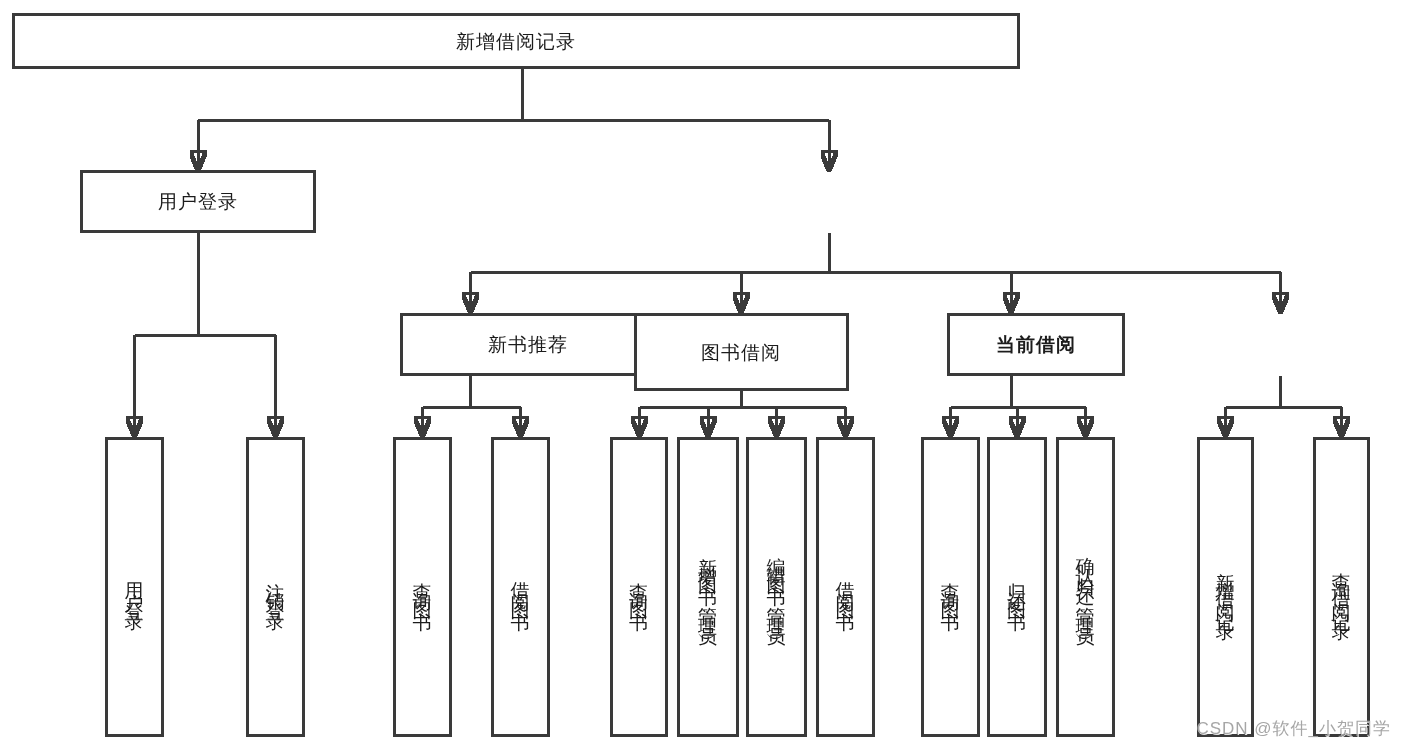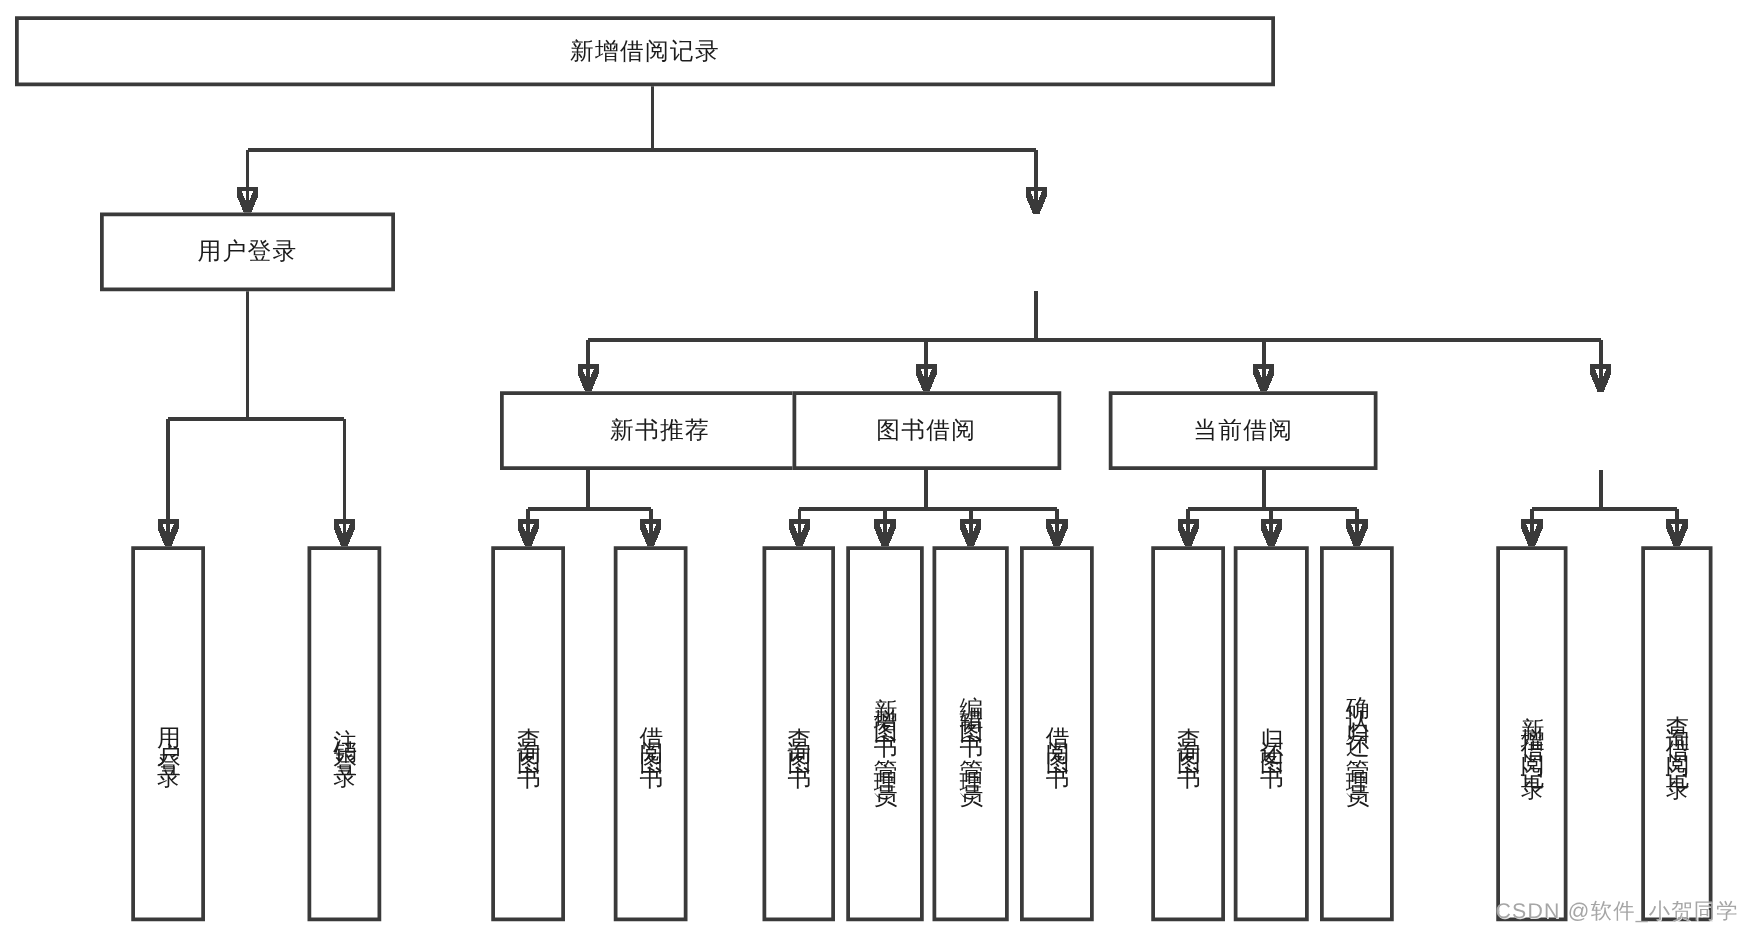--- a/index.html
+++ b/index.html
@@ -118,22 +118,22 @@
       <line x1="1225.5" y1="407" x2="1225.5" y2="435" marker-end="url(#arw)"></line>
       <line x1="1341.5" y1="407" x2="1341.5" y2="435" marker-end="url(#arw)"></line>
     </g>
   </svg>
 
   <div class="node" style="left:12px;top:13px;width:1008px;height:56px;">新增借阅记录</div>
 
   <div class="node" style="left:80px;top:170px;width:236px;height:63px;">用户登录</div>
 
   <div class="node" style="left:372px;top:313px;width:256px;height:63px;margin-left:28px;">新书推荐</div>
-  <div class="node" style="left:633.5px;top:313px;width:215px;height:63px;">图书借阅</div>
-  <div class="node" style="left:887px;top:313px;width:215px;height:63px;">当前借阅</div>
+  <div class="node" style="left:633.5px;top:313px;width:215px;height:78px;">图书借阅</div>
+  <div class="node" style="left:947px;top:313px;width:178px;height:63px;font-weight:bold;">当前借阅</div>
 
   <div class="vnode" style="left:105px;width:59px;">用户登录</div>
   <div class="vnode" style="left:246px;width:59px;">注销登录</div>
 
   <div class="vnode" style="left:393px;width:59px;">查询图书</div>
   <div class="vnode" style="left:491px;width:59px;">借阅图书</div>
 
   <div class="vnode" style="left:610px;width:58px;">查询图书</div>
   <div class="vnode" style="left:677px;width:62px;">新增图书（管理员）</div>
   <div class="vnode" style="left:746px;width:61px;">编辑图书（管理员）</div>

